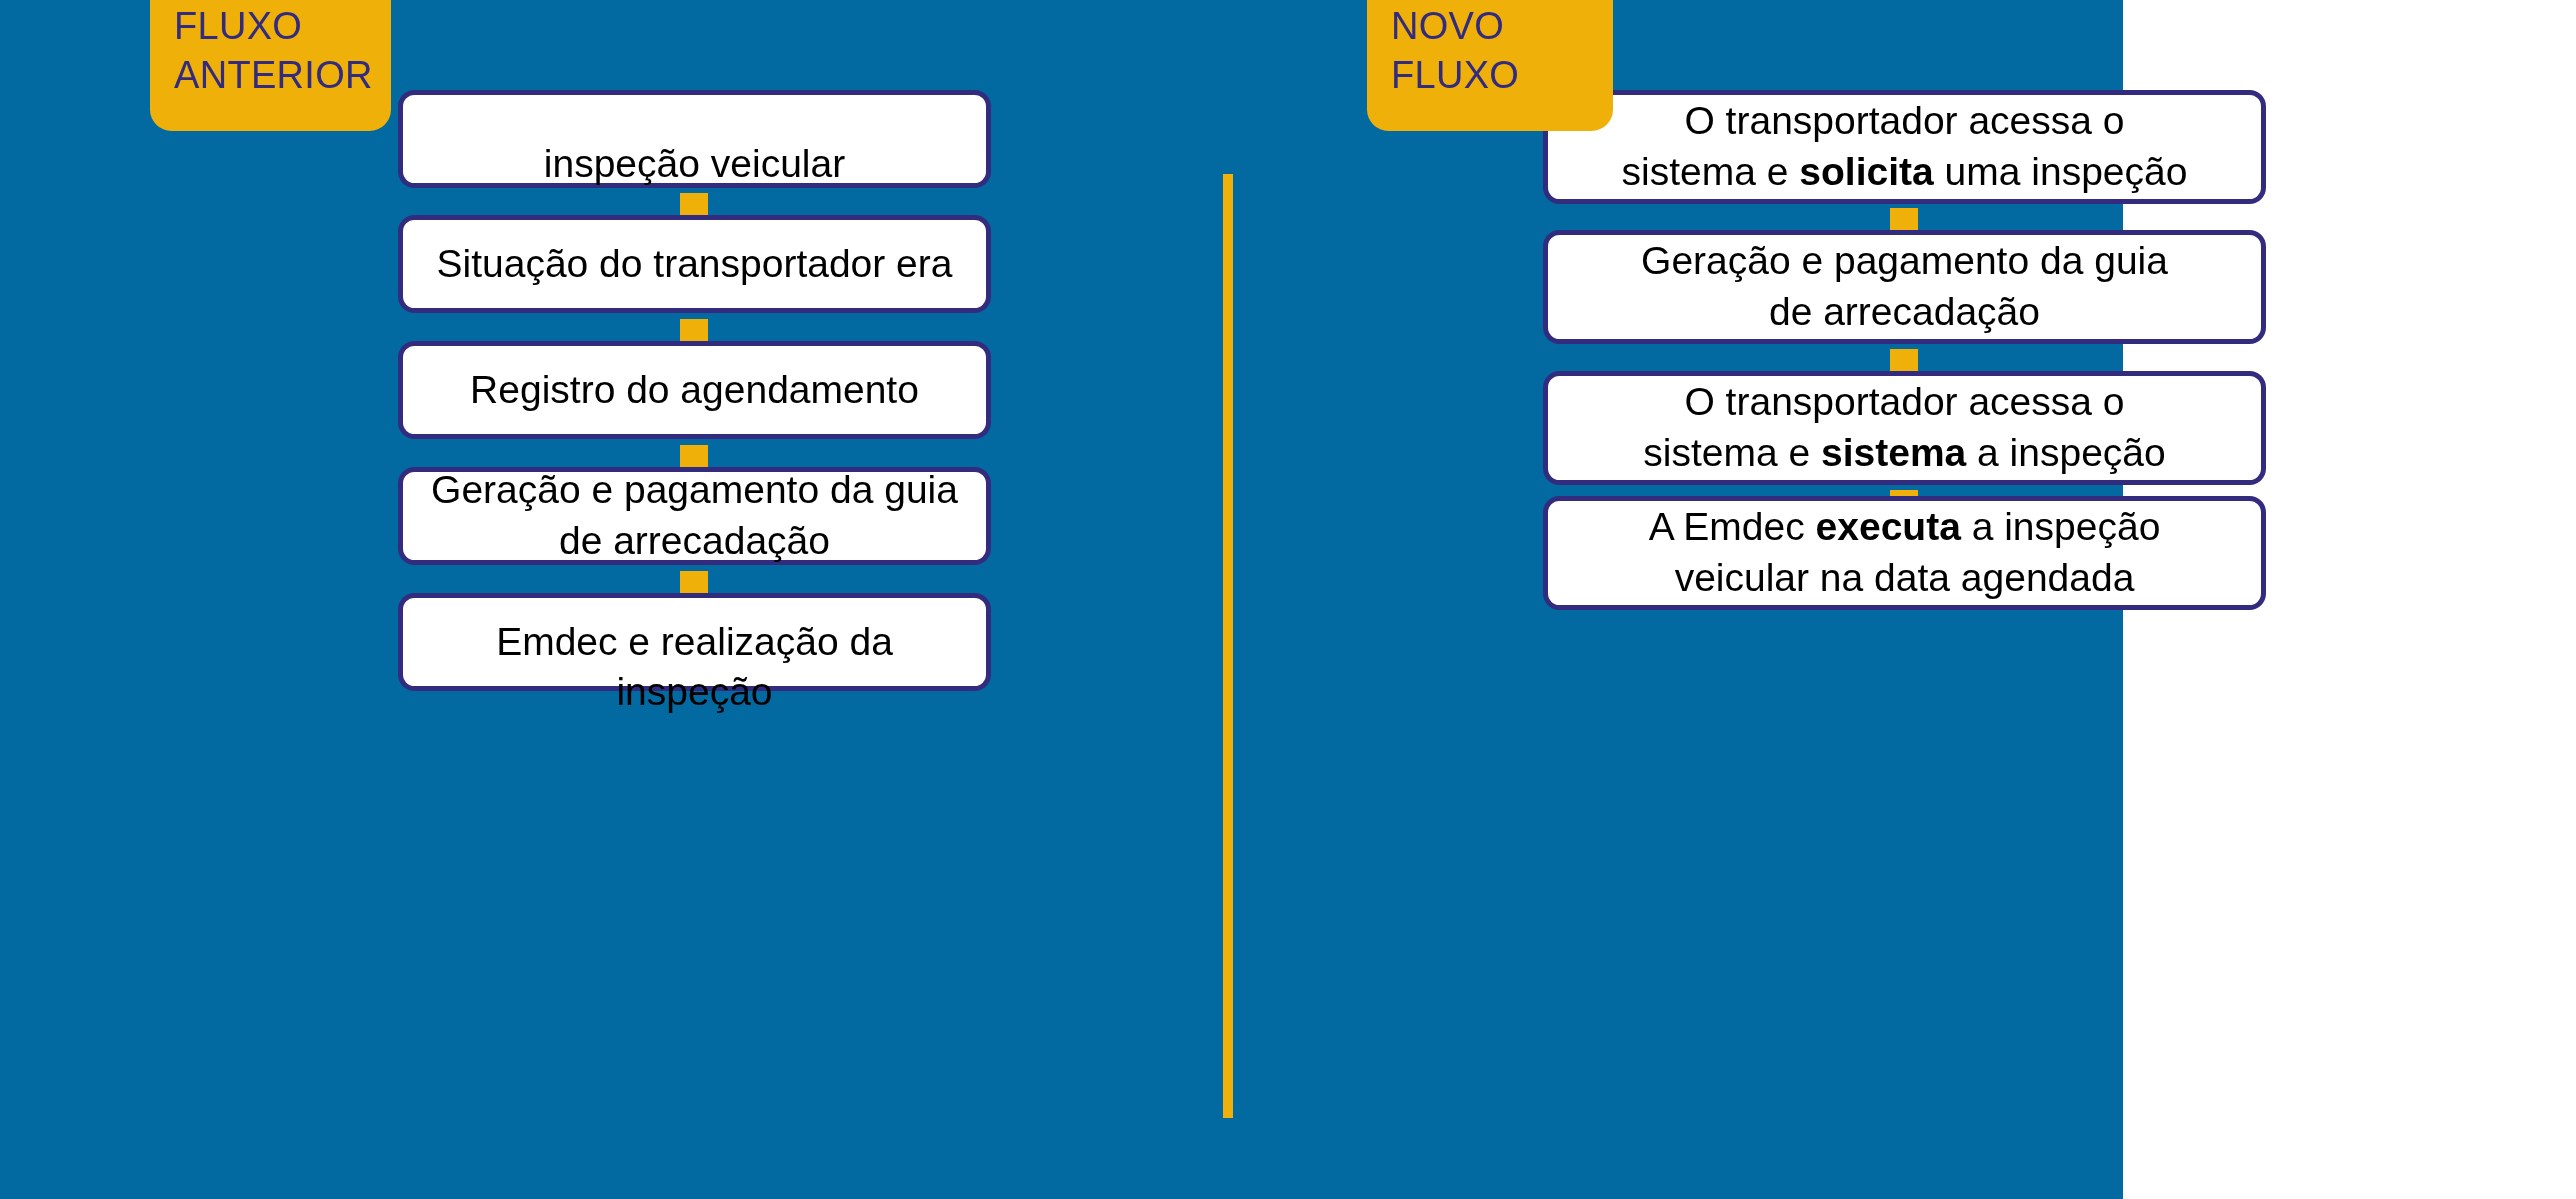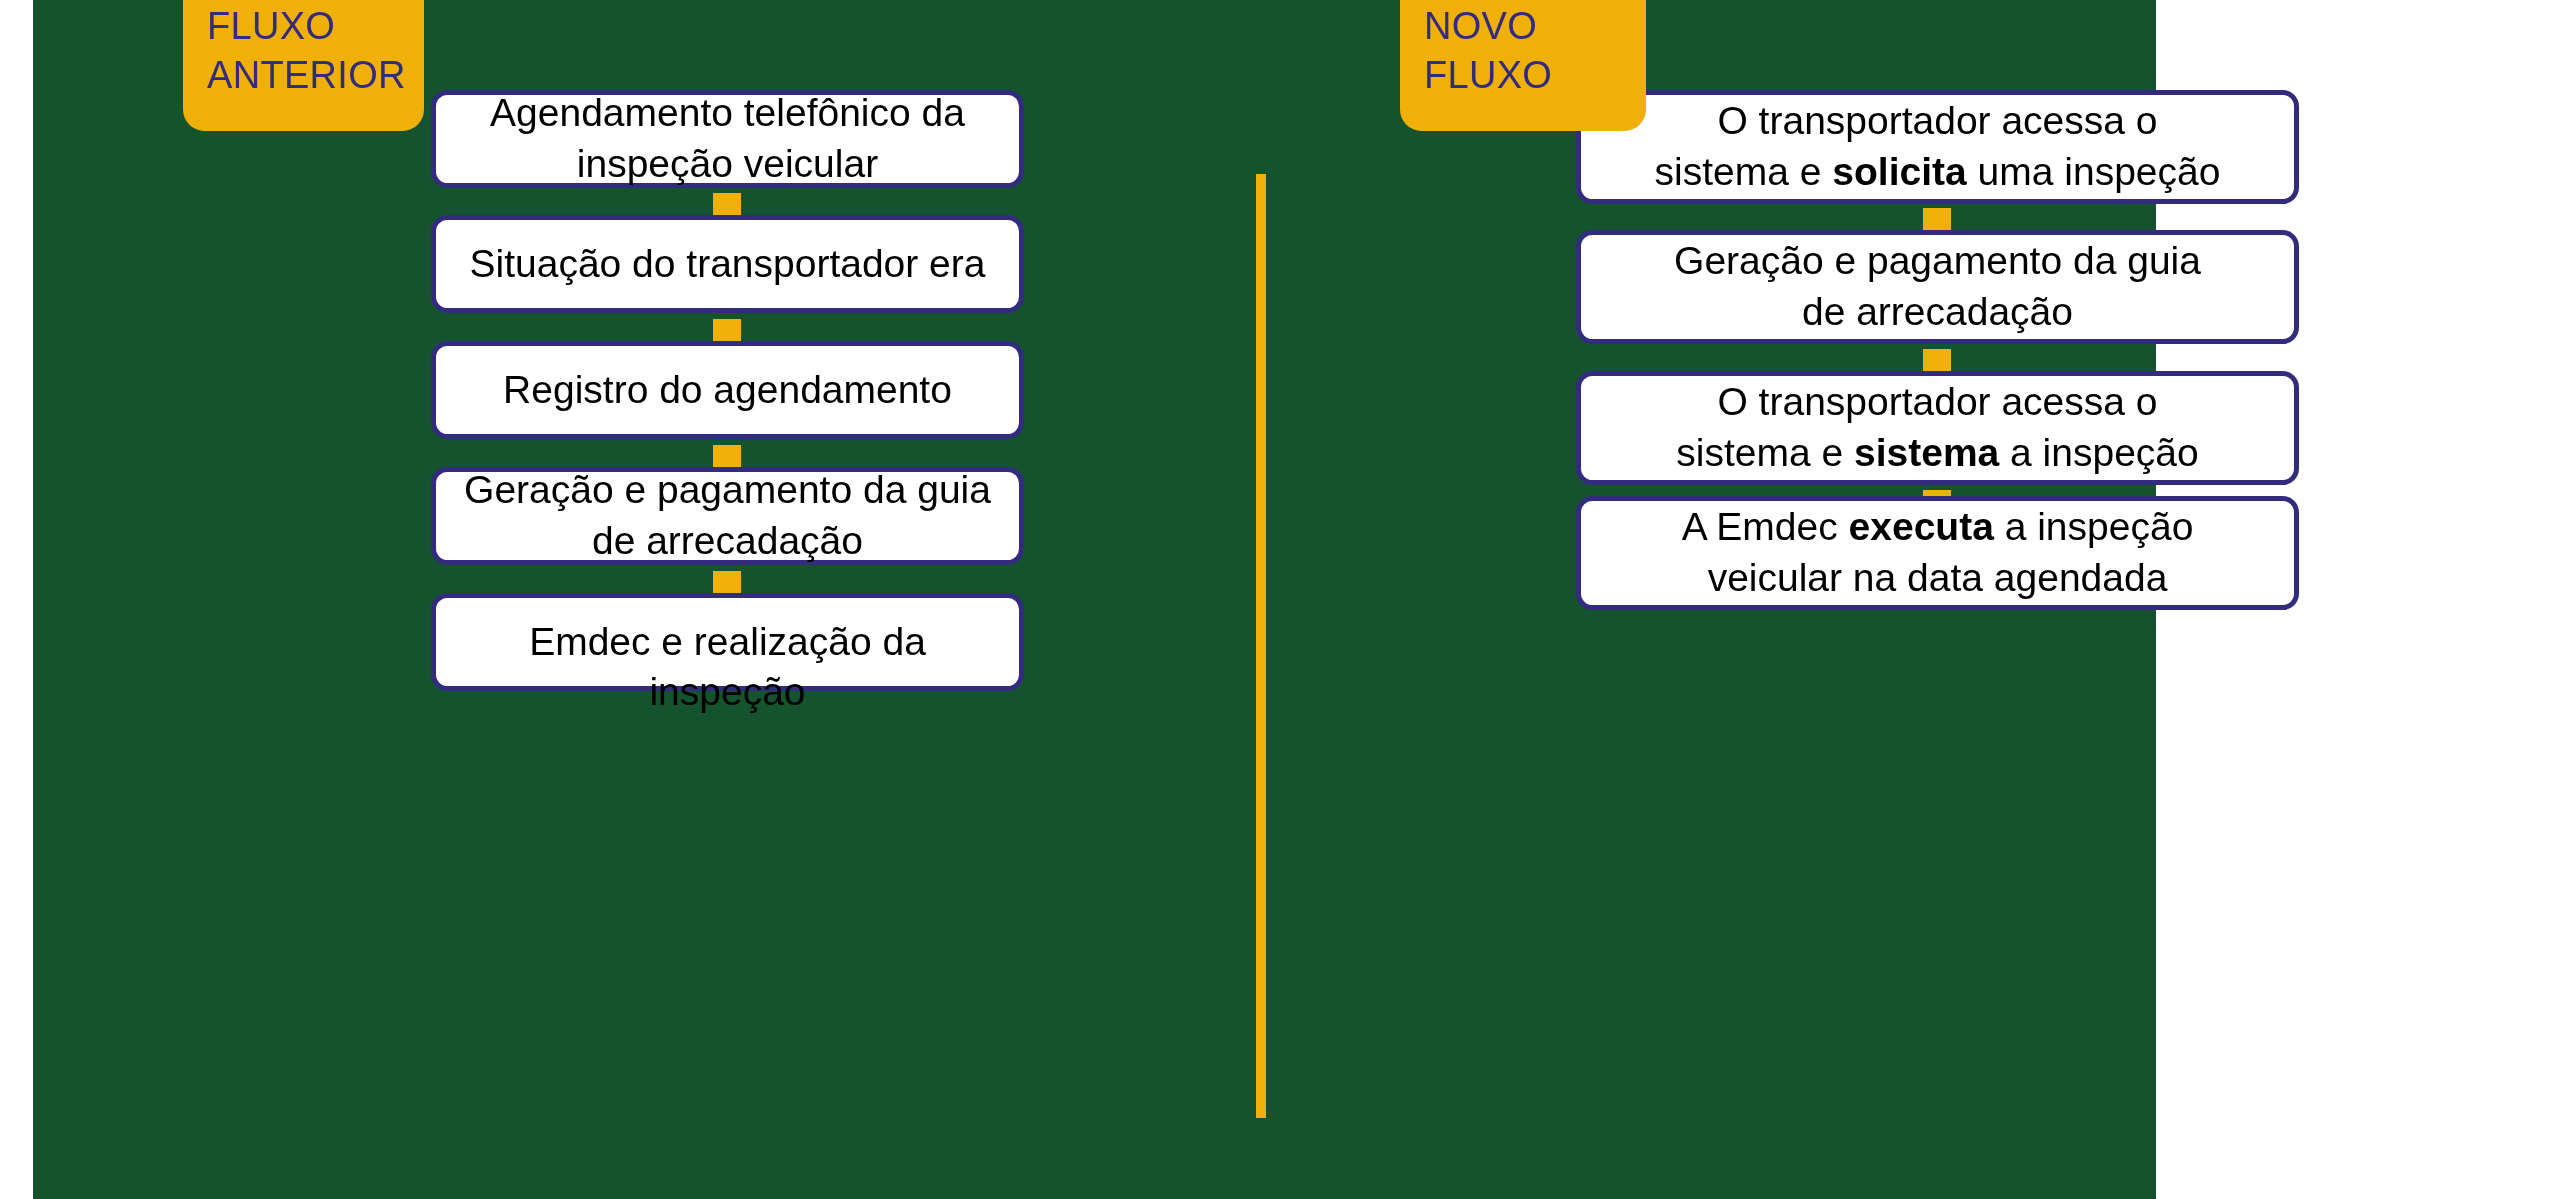--- a/index.html
+++ b/index.html
@@ -10,22 +10,21 @@
   body {
     width: 2576px;
     height: 1200px;
     font-family: "Liberation Sans", sans-serif;
     overflow: hidden;
   }
   #canvas {
     position: relative;
     width: 2123px;
     height: 1200px;
-    background: #14532d;
-    margin-left: 33px;
+    background: #0369a1;
   }
 
   
   .badge {
     position: absolute;
     box-sizing: border-box;
     background: #EFB009;
     border-radius: 21.5px;
     color: #332C7E;
     font-size: 38px;
@@ -122,21 +121,21 @@
 <div id="canvas">
 
   <div class="badge" id="badge-left">
     <span>FLUXO</span>
     <span>ANTERIOR</span>
   </div>
 
   <div class="column" id="column-left">
 
     <div class="node" id="ln0">
-      <span class="txt"><span>Agendamento telefônico da</span><br><span>inspeção veicular</span></span>
+      <span class="txt"><br><span>inspeção veicular</span></span>
     </div>
     <div class="arrow" style="top:193px">
       <div class="shaft"></div>
       <div class="head"></div>
     </div>
 
     <div class="node" id="ln1">
       <span class="txt"><span>Situação do transportador era</span><br></span>
     </div>
     <div class="arrow" style="top:319px">

